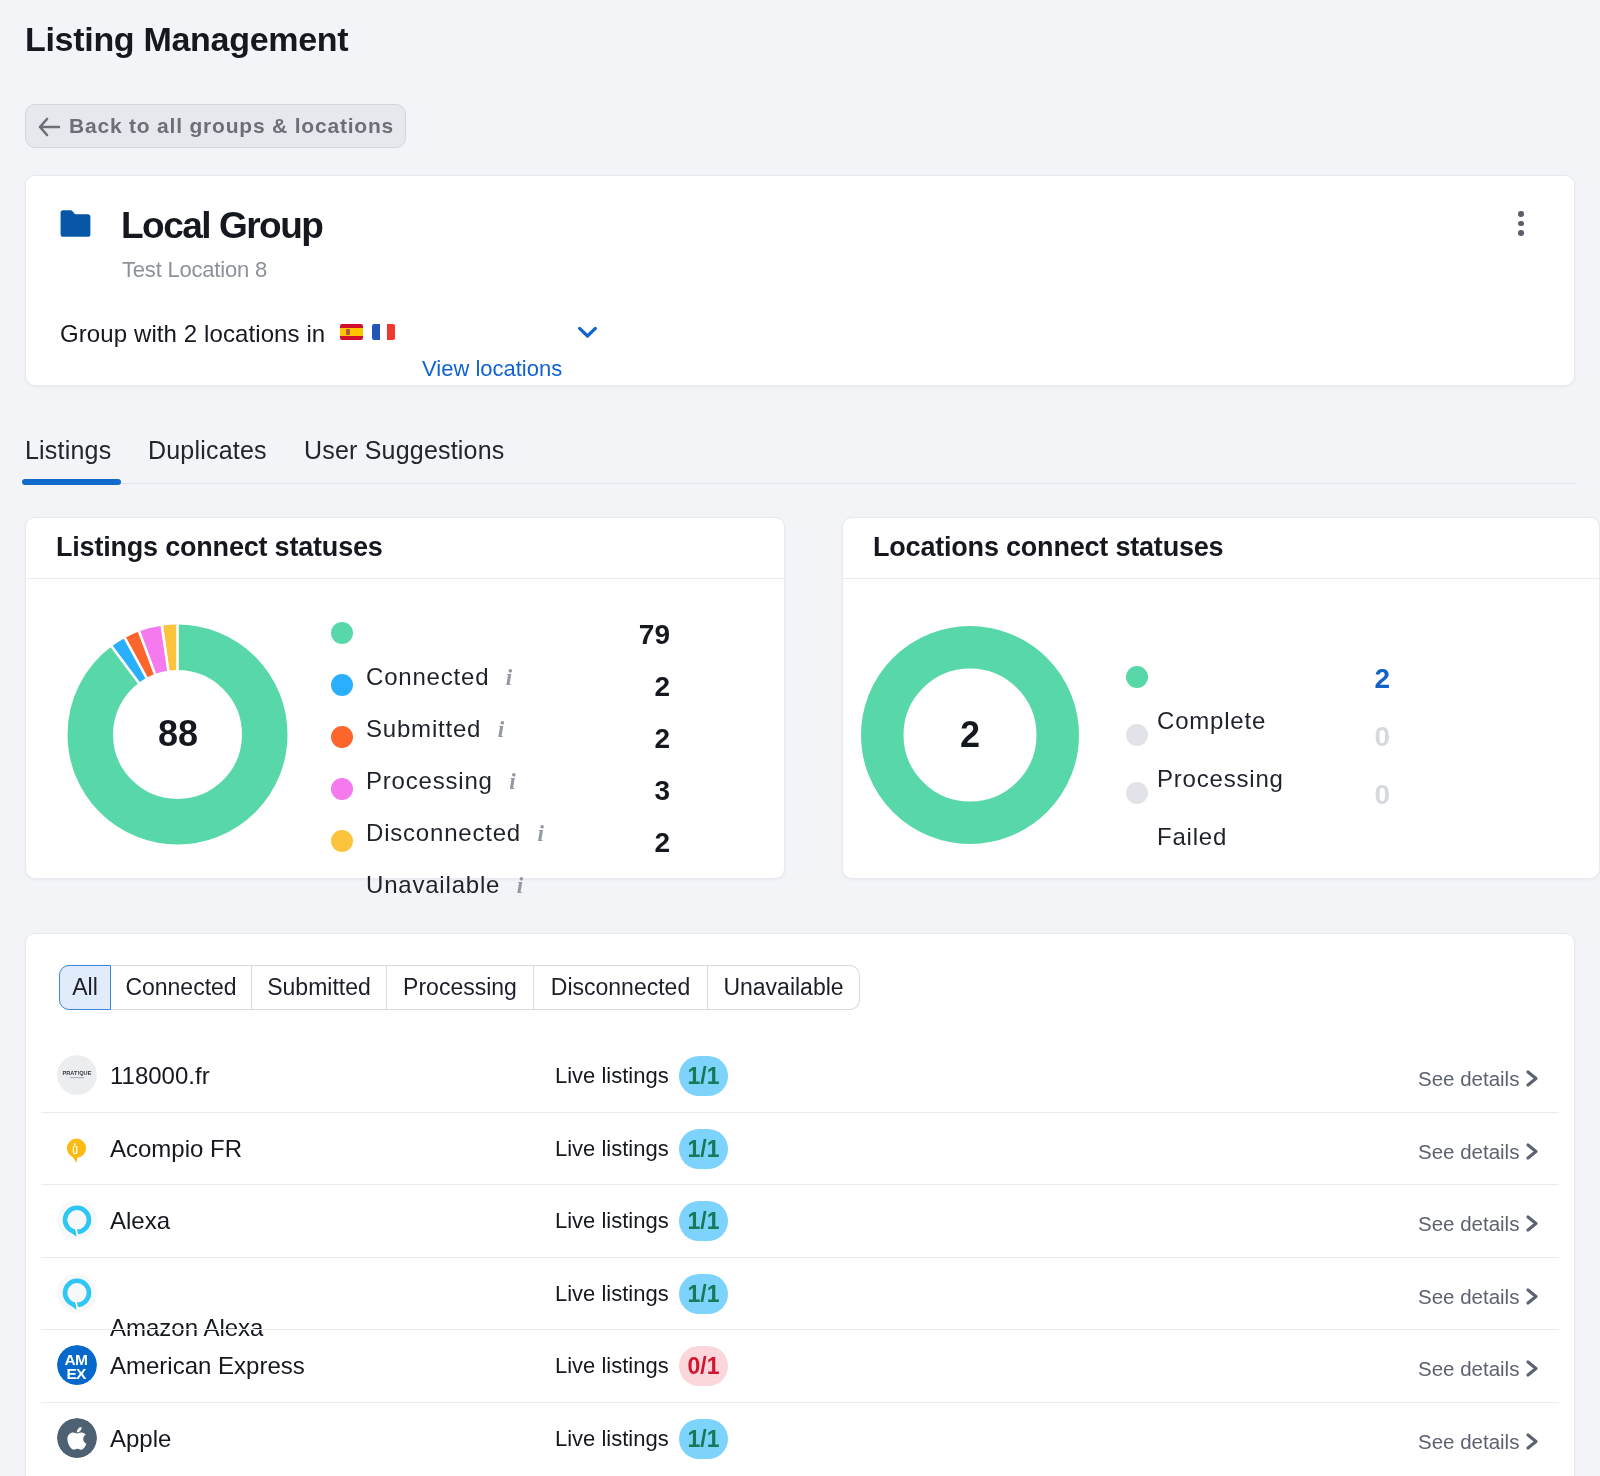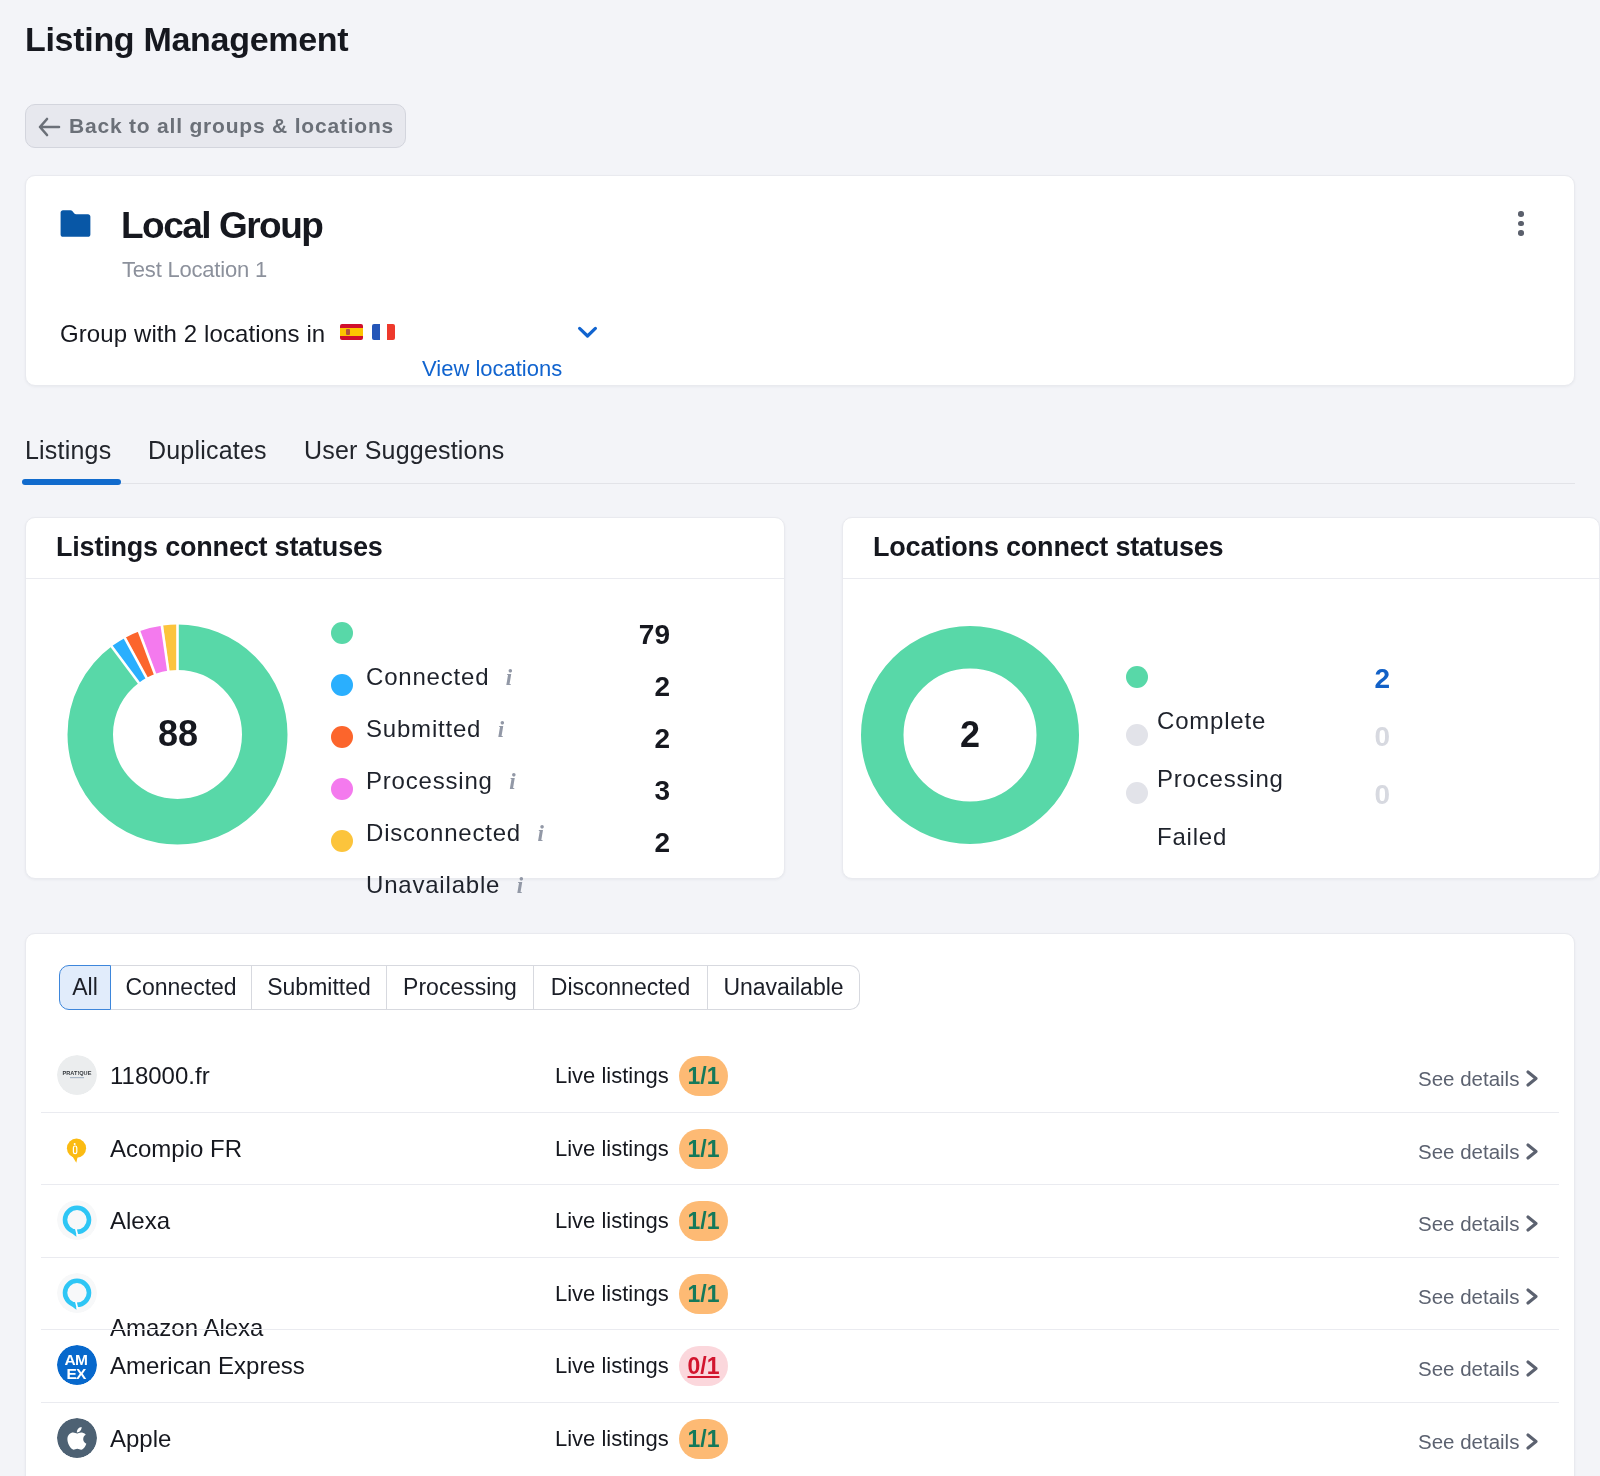--- a/index.html
+++ b/index.html
@@ -35,42 +35,42 @@
 .seg div { border:1px solid #d7d9df; border-left-width:0; font-size:23px; color:#1c1f28; line-height:43px; text-align:center; }
 .seg div:first-child { border-left-width:1px; border-radius:10px 0 0 10px; }
 .seg div:last-child { border-radius:0 10px 10px 0; }
 .seg div.on { background:#e1ecfb; border:1px solid #3d86db; border-radius:10px 0 0 10px; }
 
 .row { position:absolute; left:41px; width:1518px; height:73px; }
 .rowdiv { position:absolute; left:41px; width:1518px; height:1px; background:#eaebf0; }
 .rname { position:absolute; left:69px; font-size:24px; color:#16181f; }
 .rlive { position:absolute; left:514px; font-size:22px; color:#16181f; }
 .badge { position:absolute; left:638px; width:49px; height:40px; border-radius:20px; font-size:23px; font-weight:bold; text-align:center; line-height:40px; }
-.badge.g { background:#fdba74; color:#15795a; }
-.badge.r { background:#fbd7dc; color:#d2152e;text-decoration:underline; }
+.badge.g { background:#7dd3fc; color:#15795a; }
+.badge.r { background:#fbd7dc; color:#d2152e; }
 .rsee { position:absolute; left:1377px; font-size:20.5px;  color:#5c6270; }
 .rchev { position:absolute; left:1485px; }
 .logo { position:absolute; left:16px; width:40px; height:40px; border-radius:50%; }
 </style>
 </head>
 <body>
 <h1>Listing Management</h1>
 <div class="backbtn">
   <svg width="24" height="22" viewBox="0 0 24 22">
       <path d="M10 3 L3 11 L10 19 M3 11 L22 11" stroke="#6b7078" stroke-width="2.6" fill="none" stroke-linecap="round" stroke-linejoin="round"></path>
     </svg>
   <span>Back to all groups &amp; locations</span>
 </div>
 
 <div class="card" style="left:25px; top:175px; width:1550px; height:211px;"></div>
 <svg class="abs" style="left:59px; top:207px;" width="33" height="33" viewBox="0 0 31 31">
     <path fill="#0857a6" d="M1.5 5.2C1.5 3.99 2.49 3 3.7 3h7.1c.65 0 1.27.29 1.69.78l1.9 2.25c.42.5 1.04.78 1.69.78h11.2c1.21 0 2.2.99 2.2 2.2v16.8c0 1.21-.99 2.2-2.2 2.2H3.7c-1.21 0-2.2-.99-2.2-2.2V5.2z"></path>
   </svg>
 <div class="gtitle">Local Group</div>
-<div class="gsub">Test Location 1</div>
+<div class="gsub">Test Location 8</div>
 <div class="ginfo">Group with 2 locations in</div>
 <div class="flag" style="left:340px;">
   <div style="height:4px;background:#d00f2c;"></div>
     <div style="height:8px;background:#fdc500;position:relative;">
       <div style="position:absolute;left:5.5px;top:1.2px;width:4px;height:5.6px;background:#b4543a;border-radius:1px;"></div>
     </div>
     <div style="height:4px;background:#d00f2c;"></div>
 </div>
 <div class="flag" style="left:372px; display:flex;">
   <div style="width:8px;background:#2456b8;"></div>

